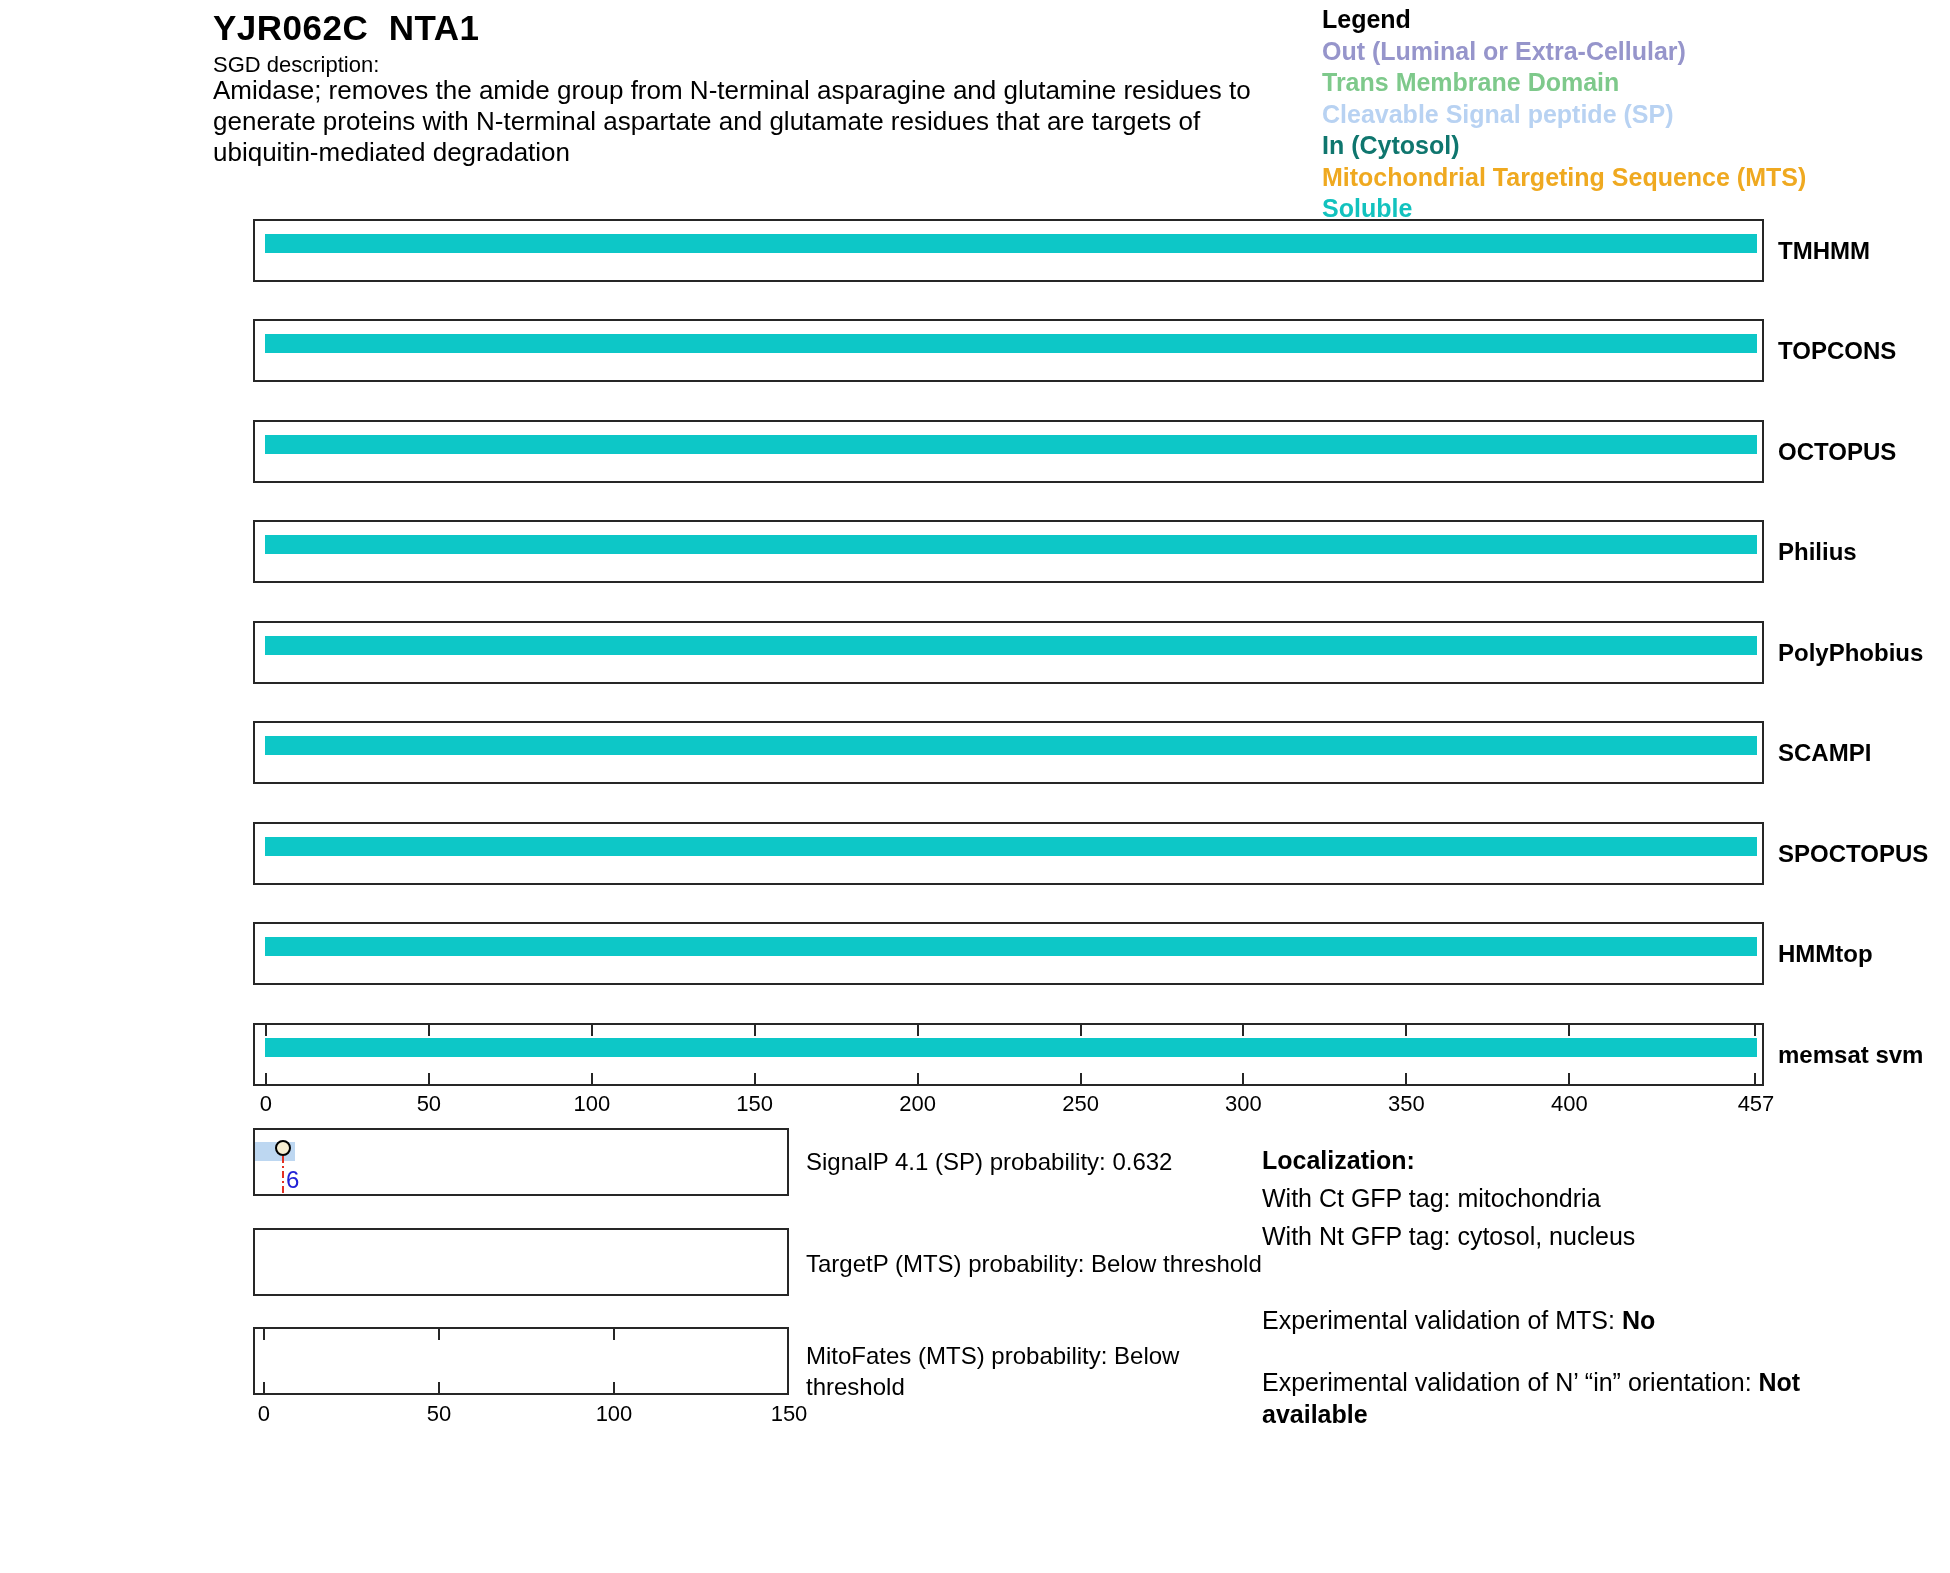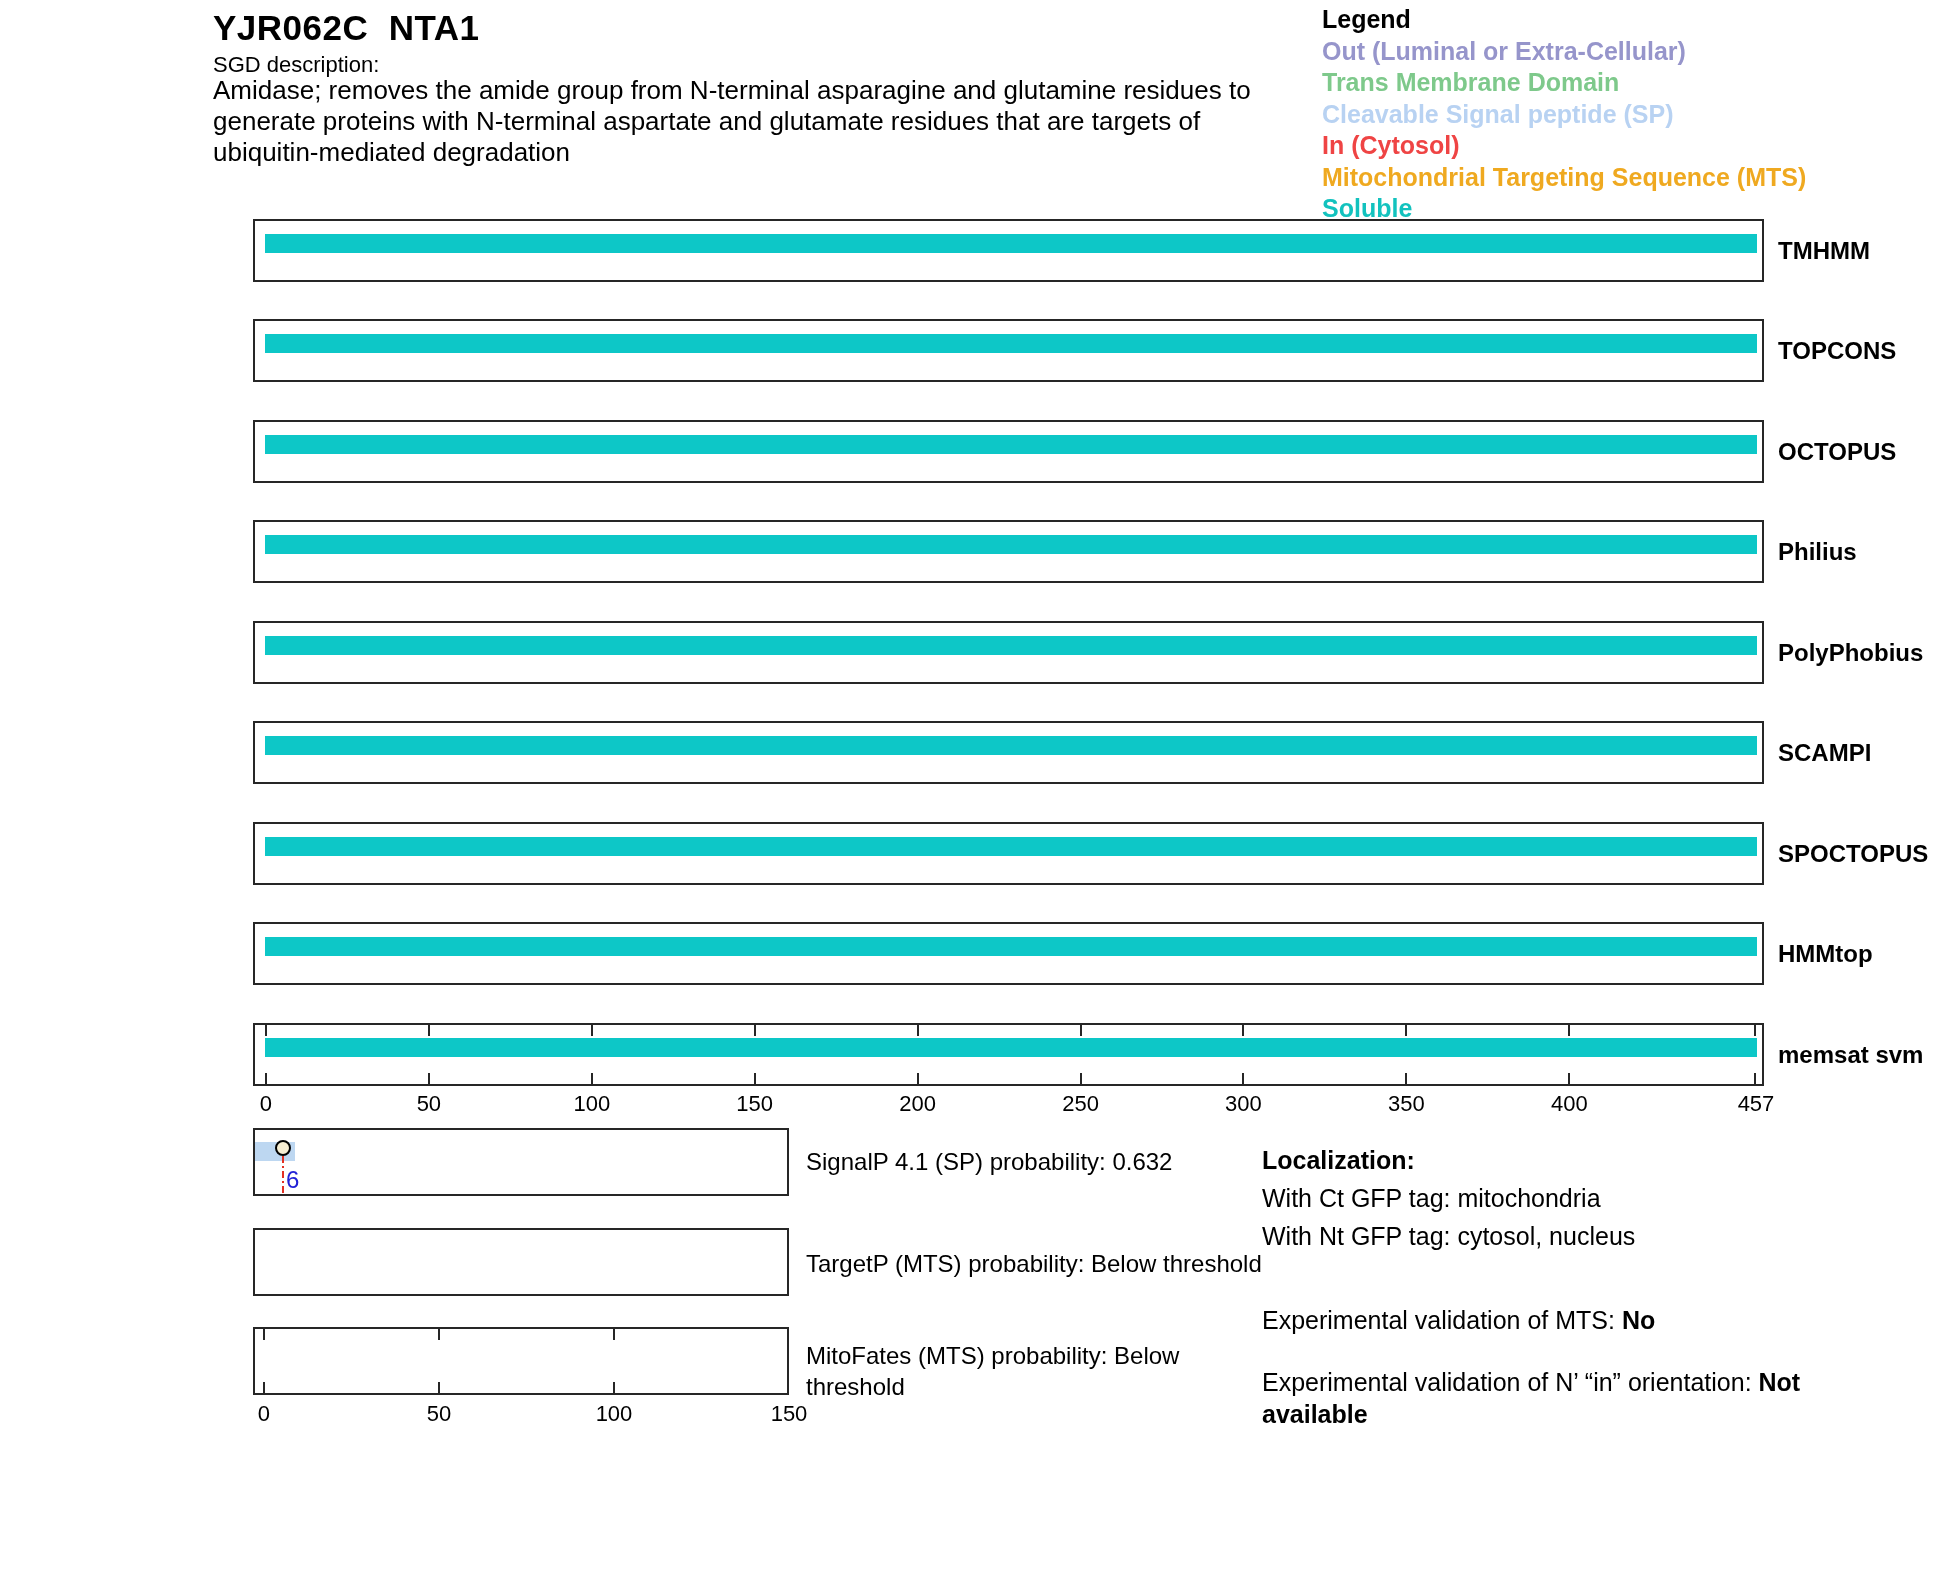--- a/index.html
+++ b/index.html
@@ -56,21 +56,21 @@
 
   <div class="title">YJR062C  NTA1</div>
   <div class="sgd-label">SGD description:</div>
   <div class="sgd-desc">Amidase; removes the amide group from N-terminal asparagine and glutamine residues to generate proteins with N-terminal aspartate and glutamate residues that are targets of ubiquitin-mediated degradation</div>
 
   <div class="legend">
     <div class="lg-title">Legend</div>
     <div style="color: rgb(150, 149, 203);">Out (Luminal or Extra-Cellular)</div>
     <div style="color: rgb(126, 201, 139);">Trans Membrane Domain</div>
     <div style="color: rgb(184, 210, 242);">Cleavable Signal peptide (SP)</div>
-    <div style="color: #ef4444;">In (Cytosol)</div>
+    <div style="color: #0f766e;">In (Cytosol)</div>
     <div style="color: rgb(239, 169, 32);">Mitochondrial Targeting Sequence (MTS)</div>
     <div style="color: rgb(18, 194, 190);">Soluble</div>
   </div>
 
   <div class="trow" style="top:219px">
     <div class="tbox">
       <div class="bar" style="background-color: rgb(13, 199, 199);"></div>
     </div>
     <div class="tlabel">TMHMM</div>
   </div>

